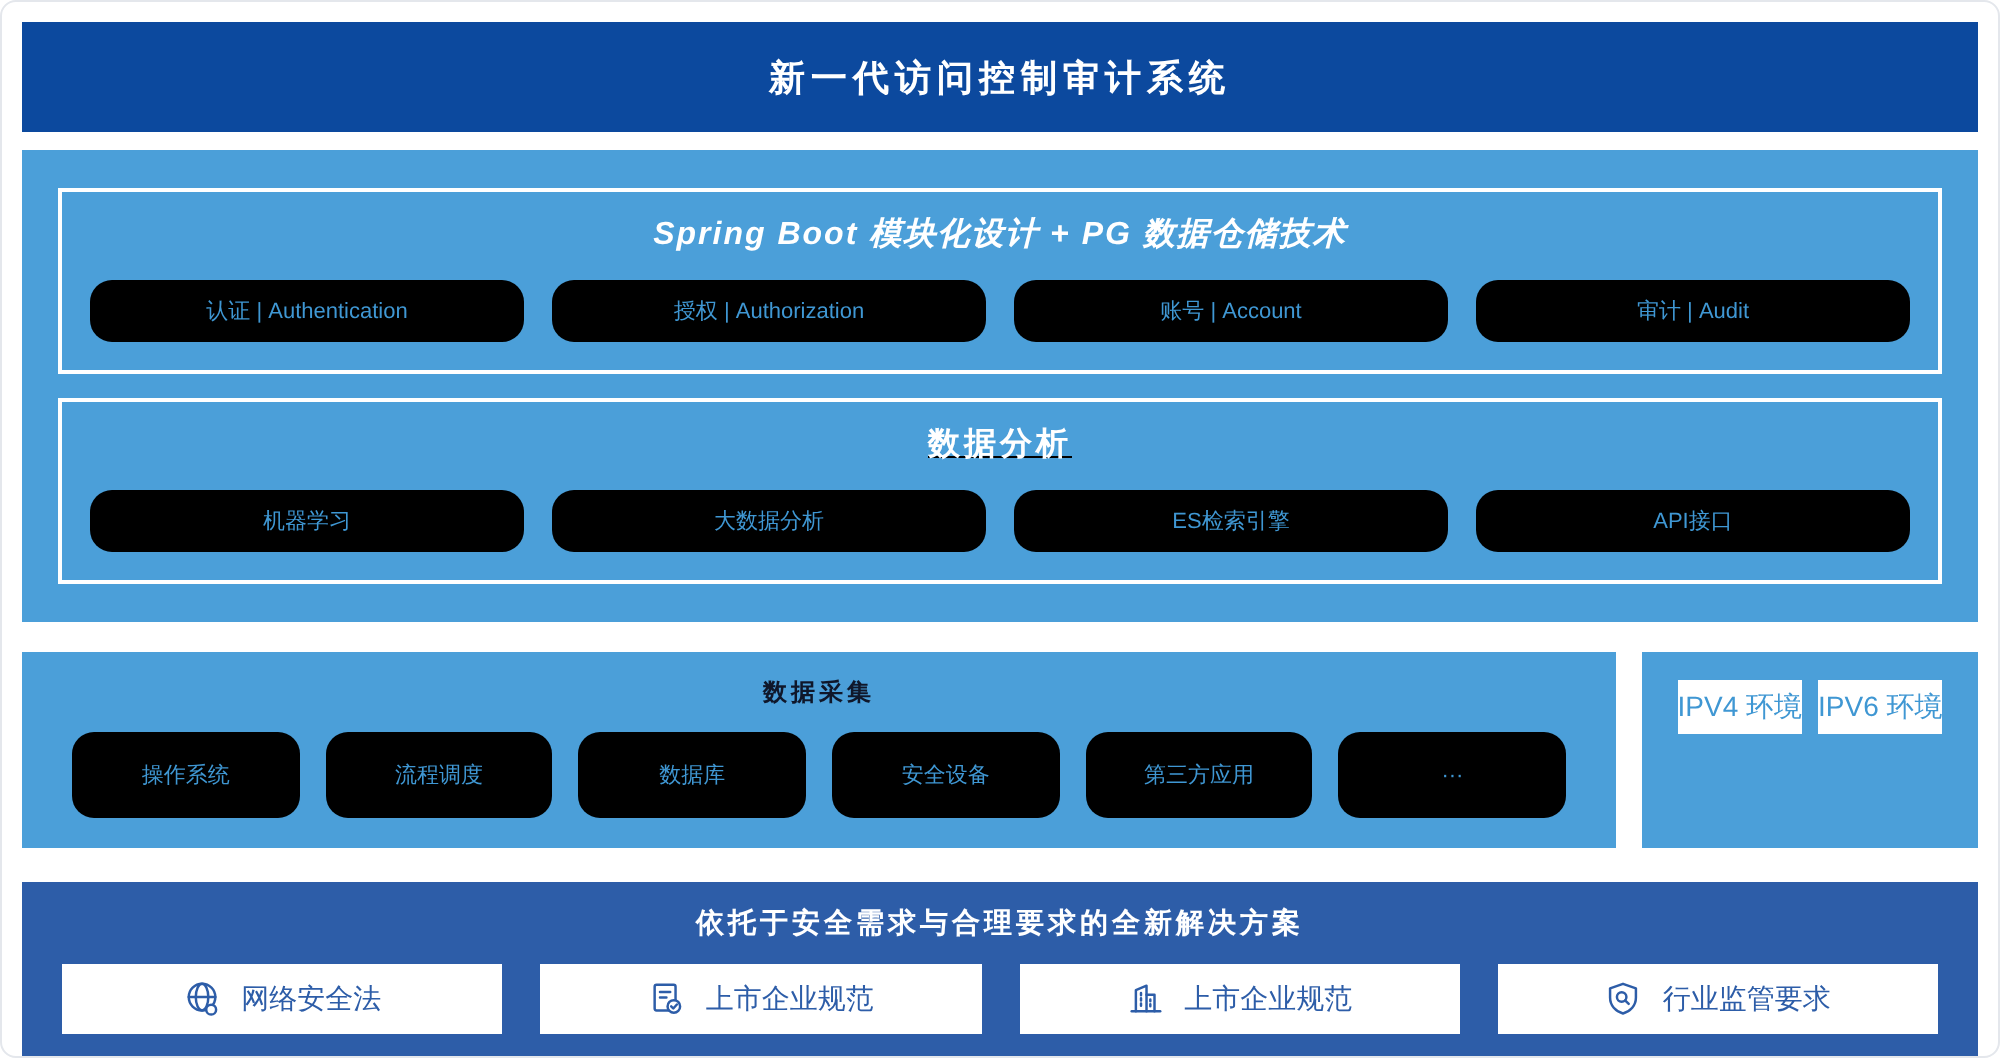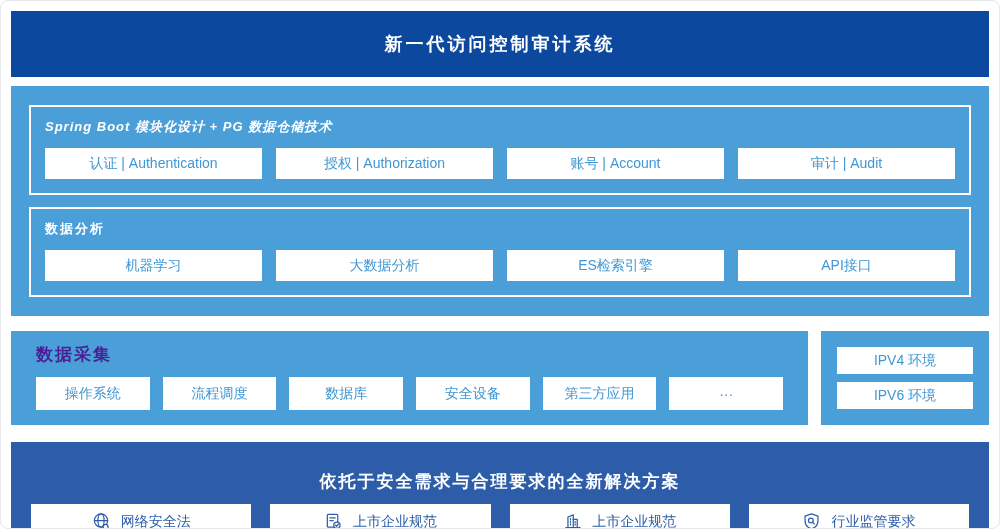--- a/index.html
+++ b/index.html
@@ -4,62 +4,62 @@
 <style>
   html,body{margin:0;padding:0;background:#fff;}
   .canvas{
     width:1000px;height:529px;box-sizing:border-box;
     background:#ffffff;border:1px solid #e4e7ec;border-radius:8px;
     padding:10px 10px 0 10px;
     font-family:"Liberation Sans",sans-serif;
     overflow:hidden;
   }
   .banner{
-    height:66px;background:#0c499e;
+    height:55px;background:#0c499e;
     display:flex;align-items:center;justify-content:center;
     color:#ffffff;font-size:18px;font-weight:bold;letter-spacing:3px;
     margin-bottom:9px;
   }
   .layer{background:#4b9fd9;}
   .layer-platform{padding:19px 18px;margin-bottom:15px;}
   .sublayer{border:2px solid #ffffff;padding:0 14px 14px 14px;}
-  .sublayer + .sublayer{margin-top:12px;}
+  .sublayer + .sublayer{margin-top:12px;text-decoration:underline;}
   .sublayer-title{
-    color:#ffffff;text-align:left;font-size:13px;font-weight:bold;
+    color:#ffffff;text-align:center;font-size:16px;font-weight:bold;
     letter-spacing:2px;padding:11px 0 12px 0;
   }
   .sublayer-title.italic{font-style:italic;letter-spacing:1px;}
   .box-row{display:flex;gap:14px;}
   .white-box{
-    flex:1;background:#ffffff;height:31px;
+    flex:1;background:#000000;height:31px;
     display:flex;align-items:center;justify-content:center;
-    color:#3f97d3;font-size:14px;white-space:nowrap;
+    color:#3f97d3;font-size:11px;white-space:nowrap;border-radius:11px;
   }
   .mid-row{display:flex;gap:13px;margin-bottom:17px;}
   .layer-collect{flex:1;padding:0 25px 15px 25px;}
   .collect-title{
-    color:#4c1d95;text-align:left;font-size:17px;font-weight:bold;
+    color:#0f172a;text-align:center;font-size:12px;font-weight:bold;
     letter-spacing:2px;padding:12px 0 11px 0;
   }
   .collect-row{display:flex;gap:13px;}
-  .collect-row .white-box{height:33px;}
+  .collect-row .white-box{height:43px;}
   .env-panel{
     width:168px;box-sizing:border-box;background:#4b9fd9;
-    display:flex;flex-direction:column;justify-content:center;gap:8px;
+    display:flex;flex-direction:row;justify-content:center;gap:8px;
     padding:14px 16px;
   }
   .env-box{
     background:#ffffff;height:27px;
     display:flex;align-items:center;justify-content:center;
     color:#3f97d3;font-size:14px;
   }
   .layer-solution{background:#2d5da8;padding:0 20px 16px 20px;}
   .solution-title{
-    color:#ffffff;text-align:center;font-size:17px;font-weight:bold;
-    letter-spacing:2px;padding:28px 0 11px 0;
+    color:#ffffff;text-align:center;font-size:14px;font-weight:bold;
+    letter-spacing:2px;padding:12px 0 11px 0;
   }
   .solution-row{display:flex;gap:19px;}
   .solution-box{
     flex:1;background:#ffffff;height:35px;
     display:flex;align-items:center;justify-content:center;gap:10px;
     color:#2d5da8;font-size:14px;
   }
   .icon{display:flex;align-items:center;}
   .icon svg{display:block;}
 </style>

